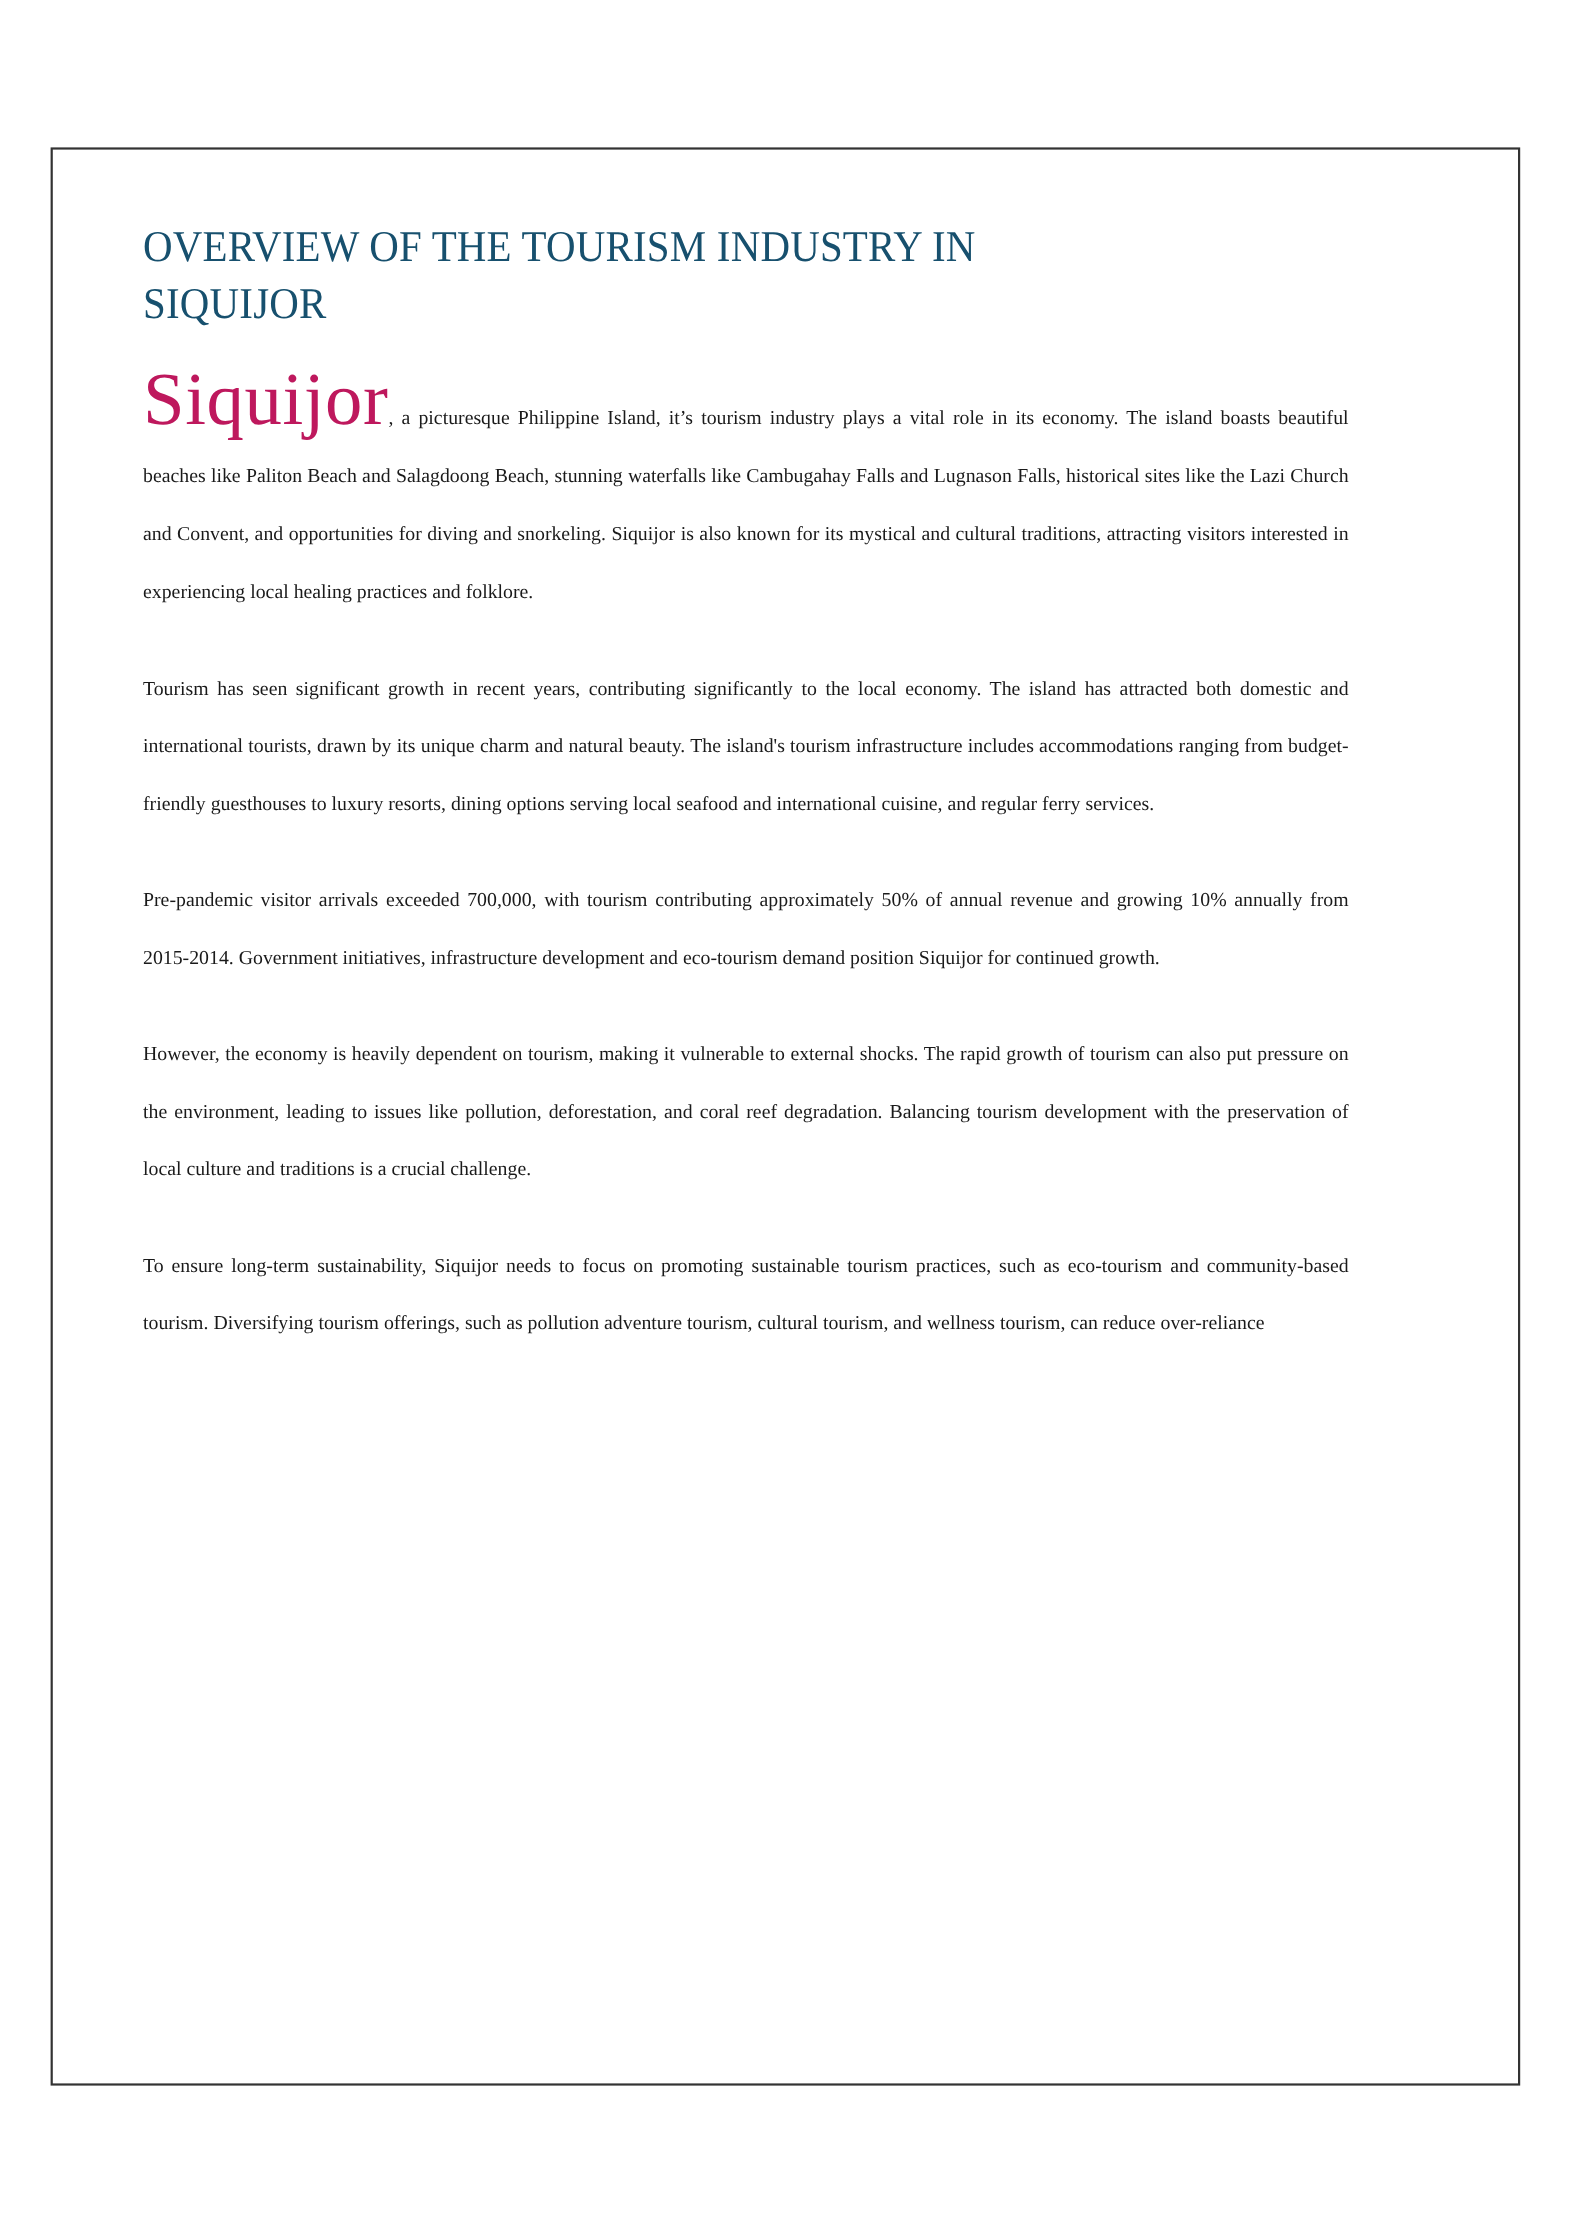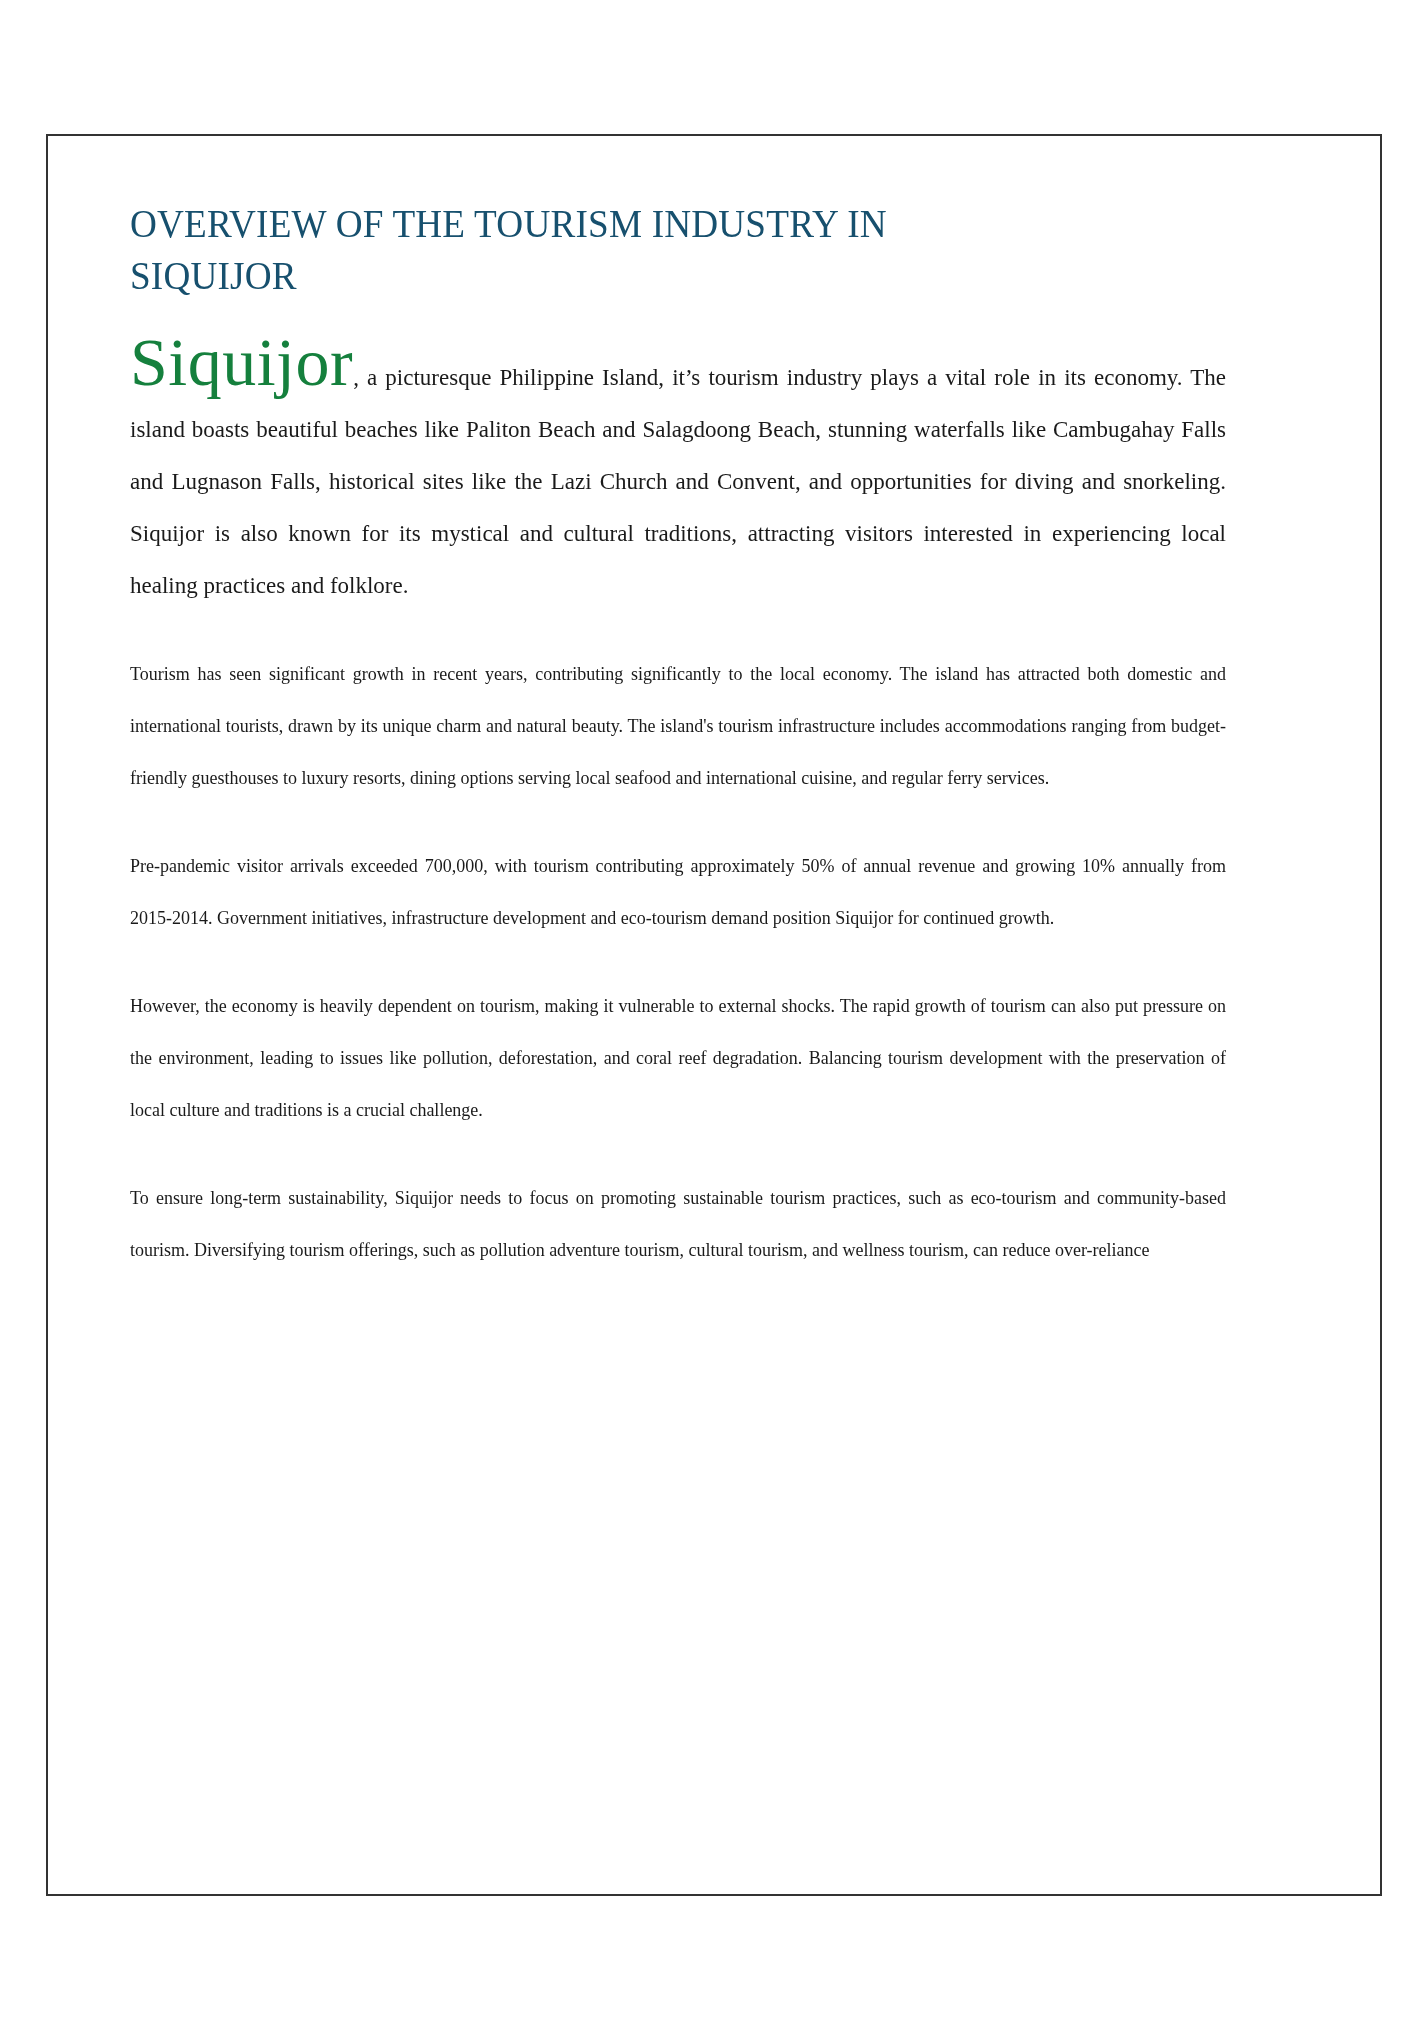--- a/index.html
+++ b/index.html
@@ -60,28 +60,28 @@
     margin: 0;
     padding: 0;
     text-align: justify;
     text-justify: inter-word;
     color: #1a1a1a;
     font-size: 21.5px;
     line-height: 52px;
     width: 1096px;
   }
   .lead-paragraph .dropword {
-    color: #15803d;
+    color: #be185d;
     font-size: 68px;
     line-height: 0.95;
     letter-spacing: 0.5px;
     vertical-align: baseline;
   }
   .lead-paragraph .lead-rest {
-    font-size: 23px;
+    font-size: 18px;
   }
 
   
   .body-paragraph {
     margin: 0;
     padding: 0;
     text-align: justify;
     text-justify: inter-word;
     color: #1a1a1a;
     font-size: 18px;

